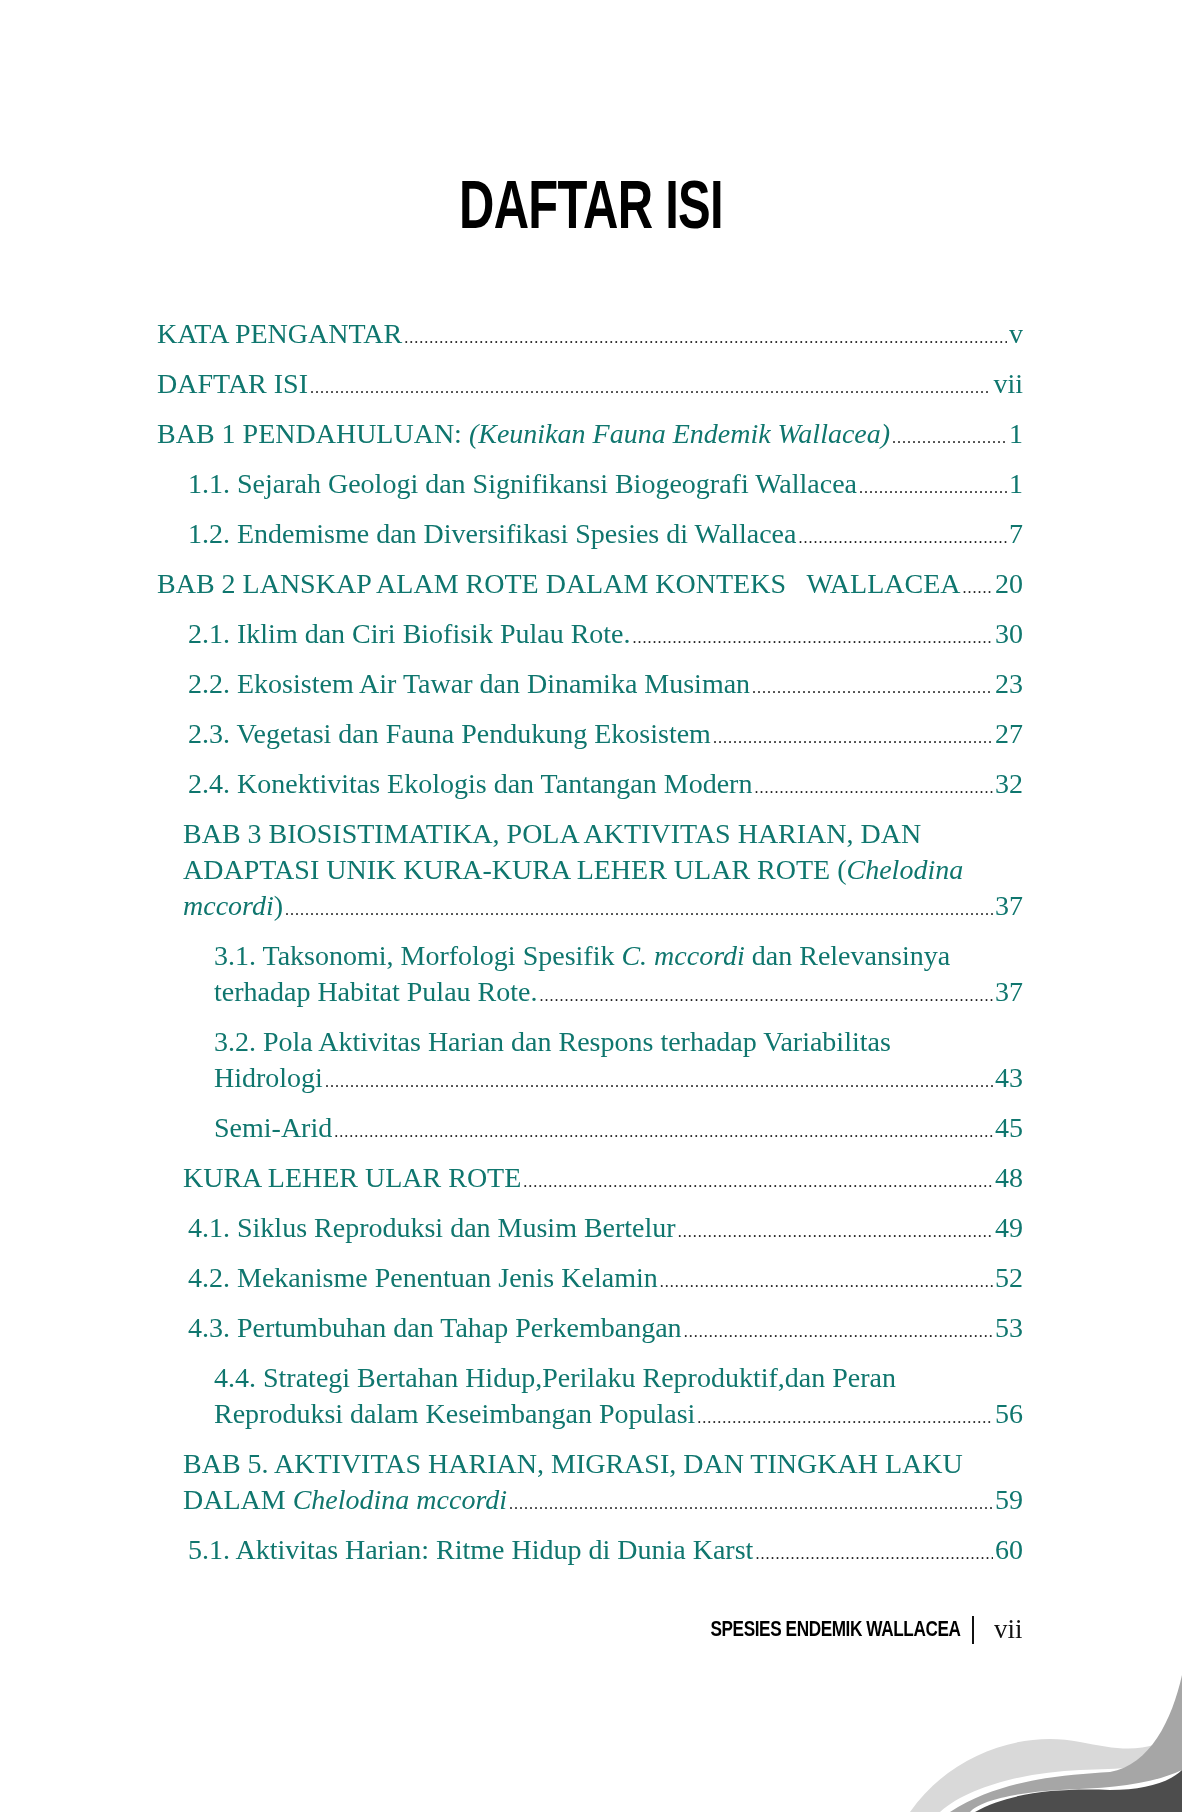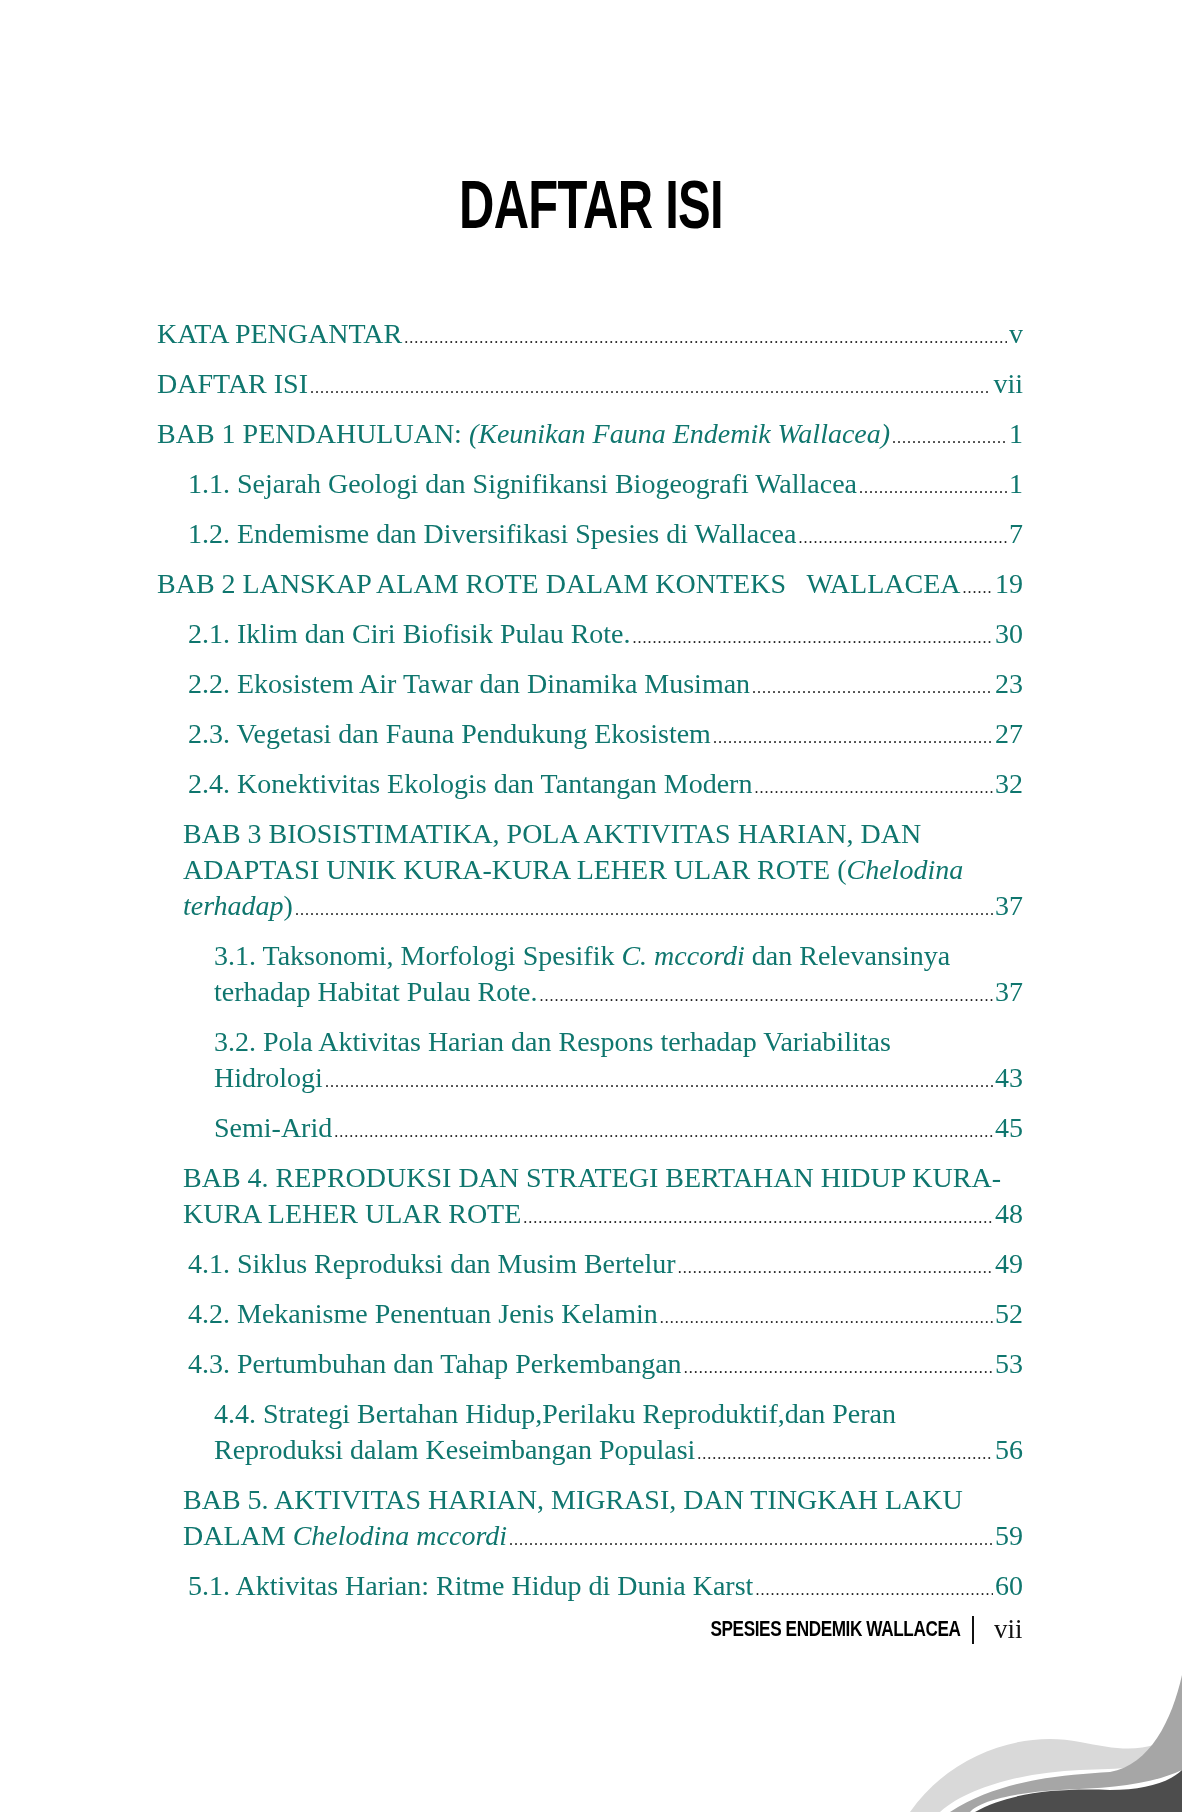--- a/index.html
+++ b/index.html
@@ -98,21 +98,21 @@
           <span class="txt">1.2. Endemisme dan Diversifikasi Spesies di Wallacea </span>
           <span class="leader"></span>
           <span class="pg">7</span>
         </div>
     </div>
 
     <div class="entry single">
       <div class="line">
           <span class="txt" style="white-space:pre">BAB 2 LANSKAP ALAM ROTE DALAM KONTEKS   WALLACEA</span>
           <span class="leader"></span>
-          <span class="pg">19</span>
+          <span class="pg">20</span>
         </div>
     </div>
 
     <div class="entry single sub">
       <div class="line">
           <span class="txt">2.1. Iklim dan Ciri Biofisik Pulau Rote. </span>
           <span class="leader"></span>
           <span class="pg">30</span>
         </div>
     </div>
@@ -138,21 +138,21 @@
           <span class="txt">2.4. Konektivitas Ekologis dan Tantangan Modern</span>
           <span class="leader"></span>
           <span class="pg">32</span>
         </div>
     </div>
 
     <div class="entry multi">
       <div class="pre">BAB 3 BIOSISTIMATIKA, POLA AKTIVITAS HARIAN, DAN</div>
       <div class="pre"><span>ADAPTASI UNIK KURA-KURA LEHER ULAR ROTE (</span><span class="it">Chelodina</span></div>
       <div class="line">
-          <span class="txt"><span class="it">terhadap</span><span>)</span></span>
+          <span class="txt"><span class="it">mccordi</span><span>)</span></span>
           <span class="leader"></span>
           <span class="pg">37</span>
         </div>
     </div>
 
     <div class="entry multi sub">
       <div class="pre"><span>3.1. Taksonomi, Morfologi Spesifik </span><span class="it">C. mccordi</span><span> dan Relevansinya</span></div>
       <div class="line">
           <span class="txt">terhadap Habitat Pulau Rote. </span>
           <span class="leader"></span>
@@ -171,21 +171,20 @@
 
     <div class="entry multi sub">
       <div class="line">
           <span class="txt">Semi-Arid </span>
           <span class="leader"></span>
           <span class="pg">45</span>
         </div>
     </div>
 
     <div class="entry multi">
-      <div class="pre">BAB 4. REPRODUKSI DAN STRATEGI BERTAHAN HIDUP KURA-</div>
       <div class="line">
           <span class="txt">KURA LEHER ULAR ROTE </span>
           <span class="leader"></span>
           <span class="pg">48</span>
         </div>
     </div>
 
     <div class="entry single sub">
       <div class="line">
           <span class="txt">4.1. Siklus Reproduksi dan Musim Bertelur</span>

